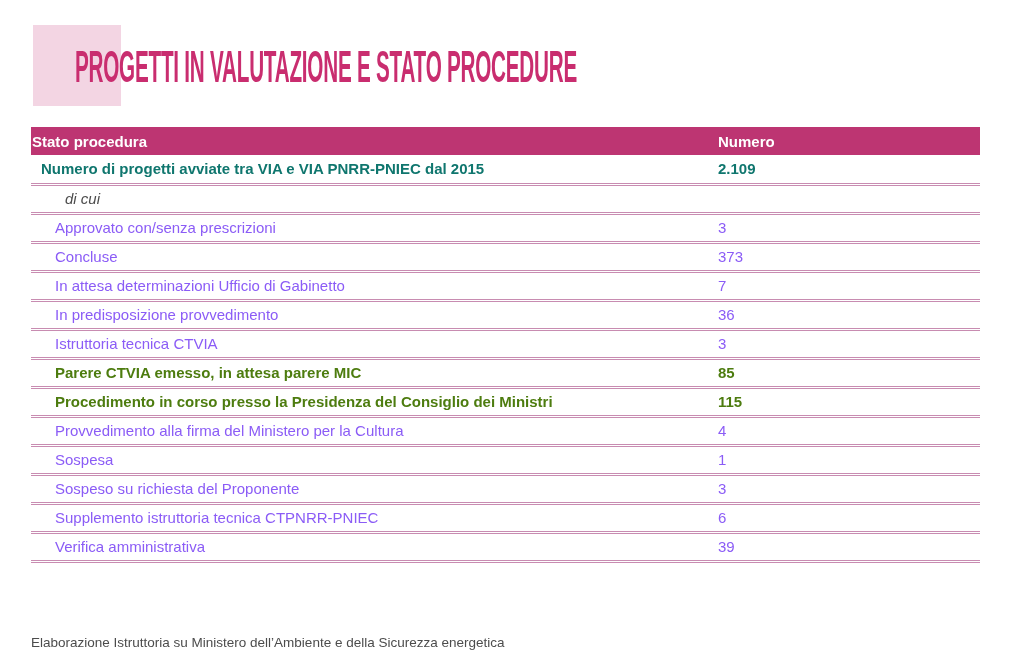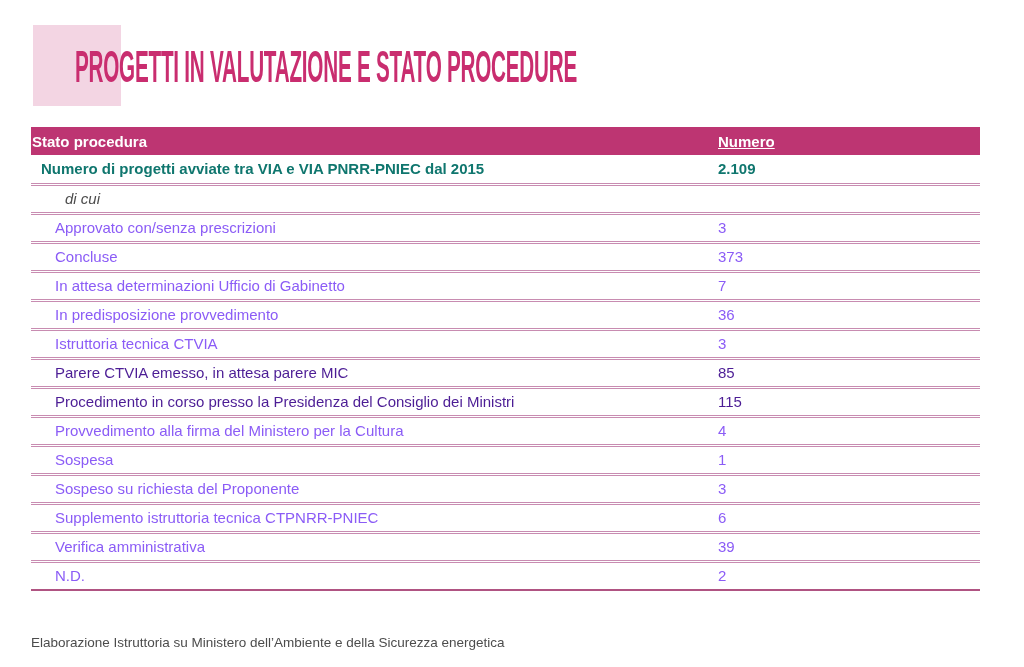--- a/index.html
+++ b/index.html
@@ -46,21 +46,21 @@
   thead th {
     background: #bd3572;
     color: #ffffff;
     font-size: 15px;
     font-weight: bold;
     text-align: left;
     height: 28px;
     vertical-align: middle;
   }
   thead th.h-label { padding-left: 1px; }
-  thead th.h-value { padding-left: 2px; text-decoration: underline; }
+  thead th.h-value { padding-left: 2px; }
 
   tbody td {
     height: 29px;
     vertical-align: middle;
     font-size: 15px;
     color: #8b5cf6;
     border-bottom: 3px double #c88cb1;
     background: #ffffff;
   }
   tbody td.cell-label { padding-left: 24px; }
@@ -72,22 +72,22 @@
   }
   tr.row-bold td.cell-label { padding-left: 10px; }
 
   tr.row-sub td {
     font-style: italic;
     color: #4c4c4c;
   }
   tr.row-sub td.cell-label { padding-left: 34px; }
 
   tr.row-highlight td {
-    font-weight: normal;
-    color: #4c1d95;
+    font-weight: bold;
+    color: #4d7c0f;
   }
 
   tr.row-last td {
     border-bottom: 2px solid #b05482;
   }
 
   
   .source-note {
     position: absolute;
     left: 31px; top: 635px;
@@ -164,22 +164,18 @@
         <td class="cell-value">3</td>
       </tr>
       <tr>
         <td class="cell-label">Supplemento istruttoria tecnica CTPNRR-PNIEC</td>
         <td class="cell-value">6</td>
       </tr>
       <tr>
         <td class="cell-label">Verifica amministrativa</td>
         <td class="cell-value">39</td>
       </tr>
-      <tr class="row-last">
-        <td class="cell-label">N.D.</td>
-        <td class="cell-value">2</td>
-      </tr>
     </tbody>
   </table>
 
   <p class="source-note">Elaborazione Istruttoria su Ministero dell’Ambiente e della Sicurezza energetica</p>
 
 </div>
 
 </body></html>

